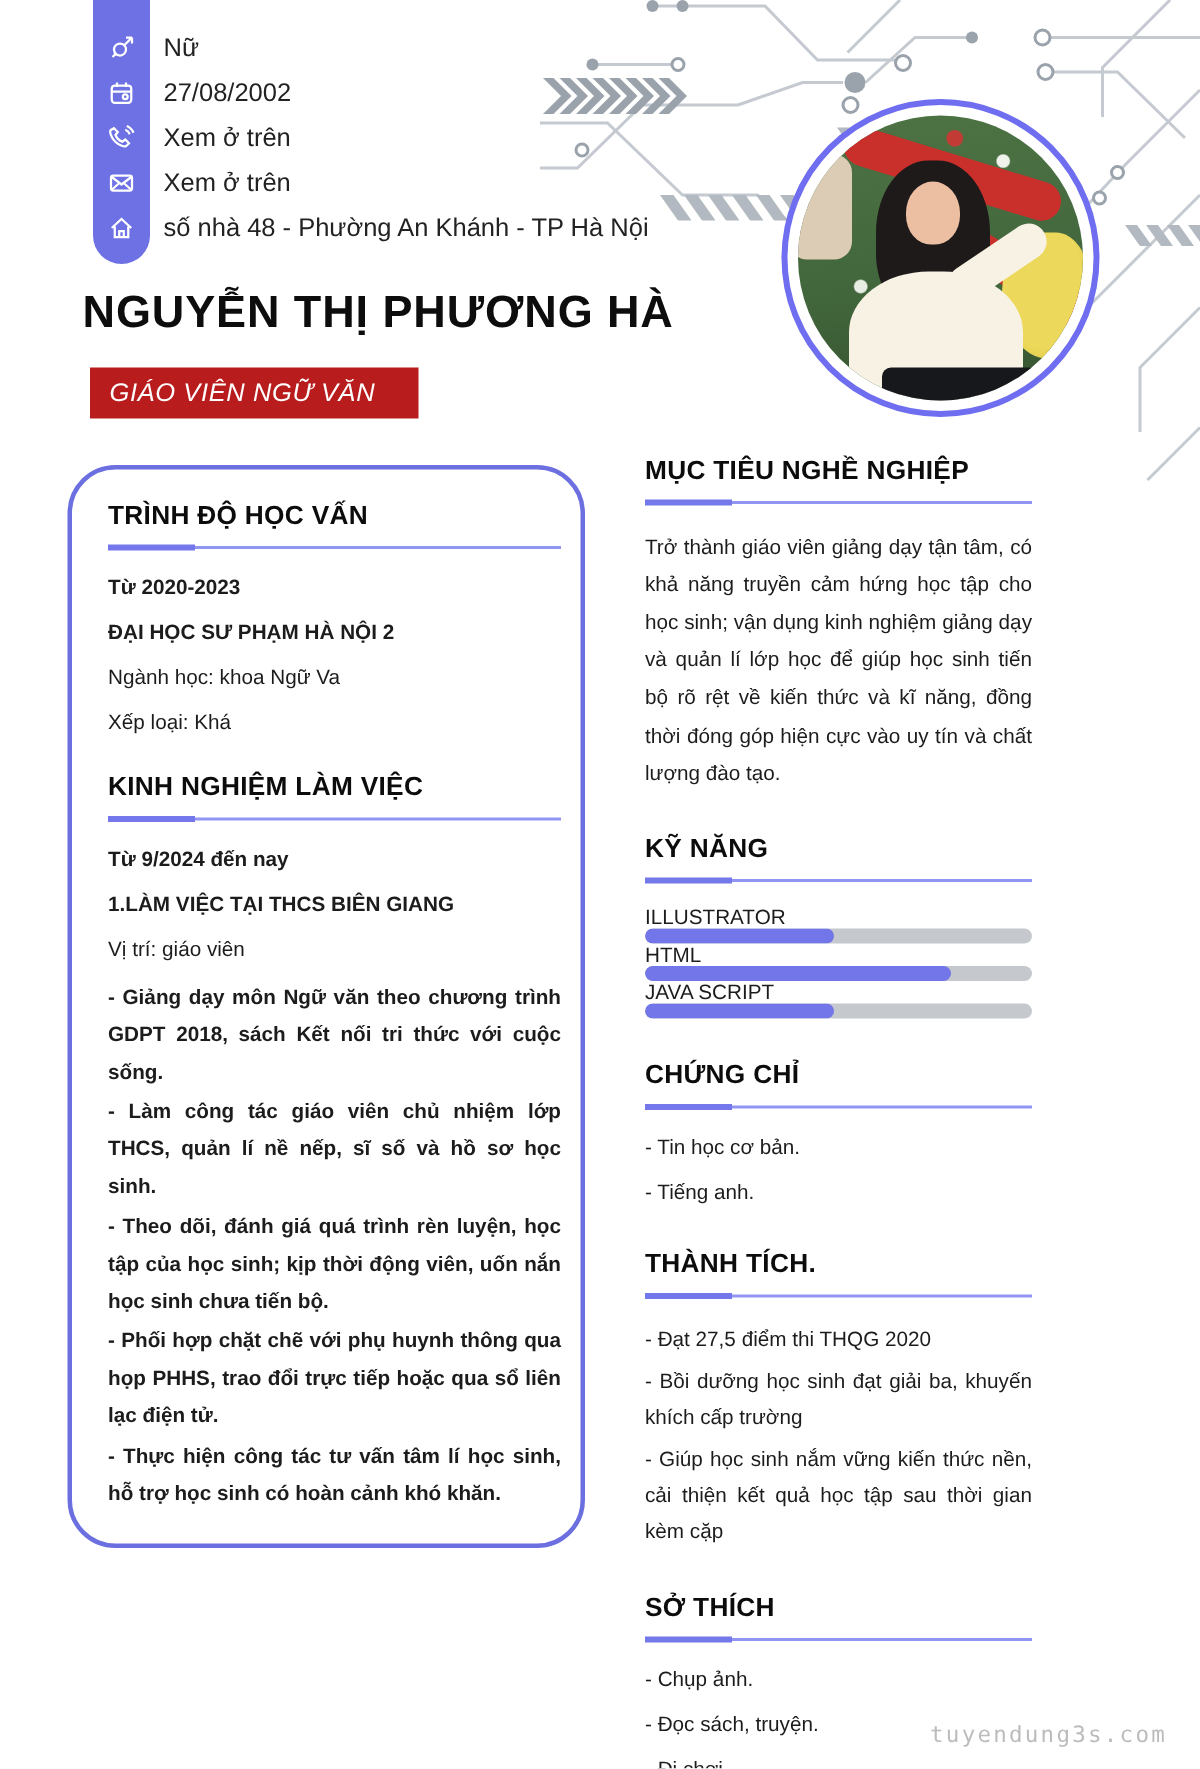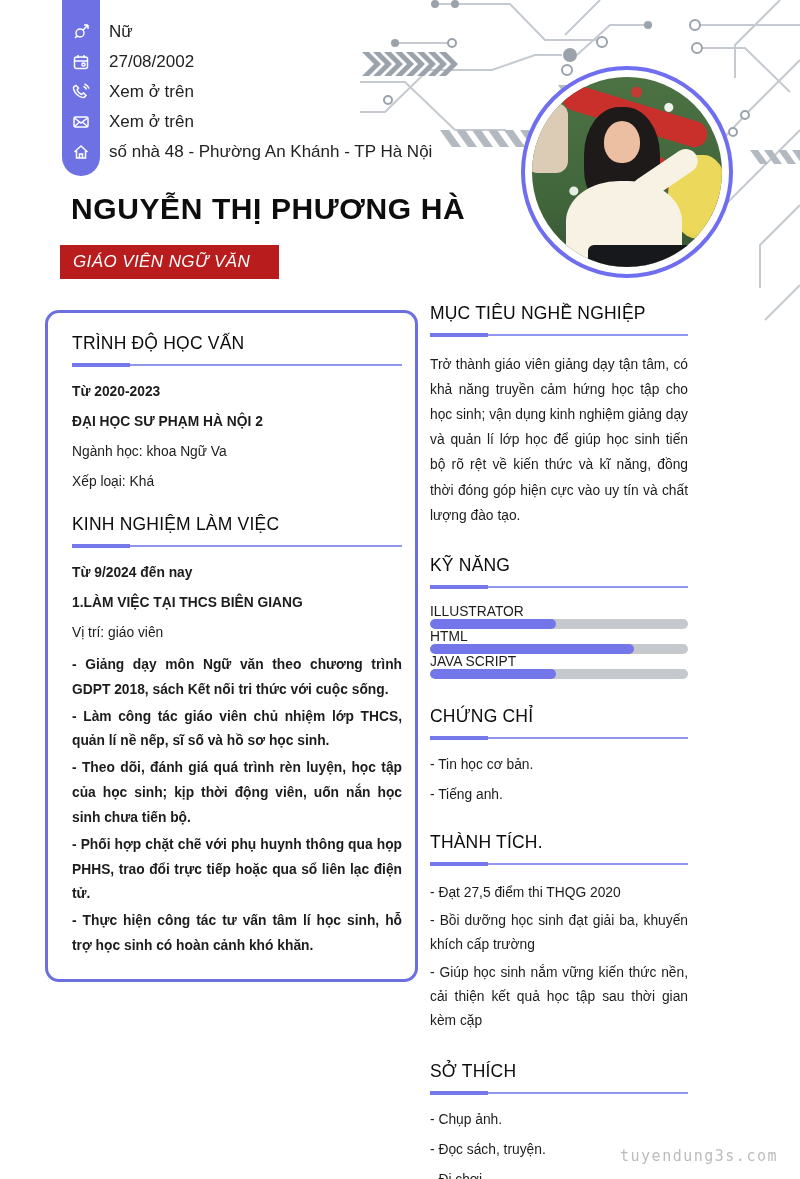--- a/index.html
+++ b/index.html
@@ -47,33 +47,33 @@
     border-radius:46% 46% 40% 40%;}
   .photo .face{position:absolute;left:72px;top:44px;width:36px;height:42px;background:#ecbfa2;
     border-radius:50% 50% 46% 46%;}
   .photo .arm{position:absolute;left:96px;top:86px;width:74px;height:24px;background:#f7f2e3;
     border-radius:12px;transform:rotate(-34deg);}
   .photo .sweater{position:absolute;left:34px;top:104px;width:116px;height:88px;background:#f7f2e3;
     border-radius:46% 46% 28% 28%;}
   .photo .skirt{position:absolute;left:56px;top:168px;width:104px;height:26px;background:#17181c;border-radius:6px;}
 
   
-  .name{position:absolute;left:71px;top:192px;font-size:30px;font-weight:bold;color:#0d0d0d;letter-spacing:0.6px;}
+  .name{position:absolute;left:55px;top:192px;font-size:30px;font-weight:bold;color:#0d0d0d;letter-spacing:0.6px;}
   .title-badge{position:absolute;left:60px;top:245px;background:#b91c1c;color:#fff;
     font-size:17px;letter-spacing:0.4px;padding:7px 29px 7px 13px;font-style:italic;}
 
   
-  h2{font-size:17.5px;font-weight:normal;color:#0c0c0c;margin:0;letter-spacing:0.2px;}
+  h2{font-size:17.5px;font-weight:bold;color:#0c0c0c;margin:0;letter-spacing:0.2px;}
   .rule{display:flex;align-items:center;height:4px;margin:9px 0 15px;}
   .rule-thick{width:58px;height:4px;background:#7478ea;flex:0 0 58px;}
   .rule-thin{flex:1;height:2px;background:#9195f2;}
 
   
-  .left-box{position:absolute;left:45px;top:310px;width:373px;min-height:595px;box-sizing:border-box;
-    border:3px solid #6c6fe0;border-radius:14px;padding:20px 13px 18px 24px;}
+  .left-box{position:absolute;left:45px;top:310px;width:345px;min-height:595px;box-sizing:border-box;
+    border:3px solid #6c6fe0;border-radius:32px;padding:20px 13px 18px 24px;}
   .left-box p{margin:0 0 10px;font-size:13.8px;line-height:1.45;}
   .left-box p.just{text-align:justify;line-height:1.8;margin:0 0 2px;font-weight:bold;}
   .bold{font-weight:bold;}
   .exp-head{margin-top:22px;}
 
   
   .right-col{position:absolute;left:430px;top:303px;width:258px;}
   .section{margin-bottom:27px;}
   .section p{margin:0;font-size:13.8px;}
   .objective-text{text-align:justify;line-height:1.82;}

